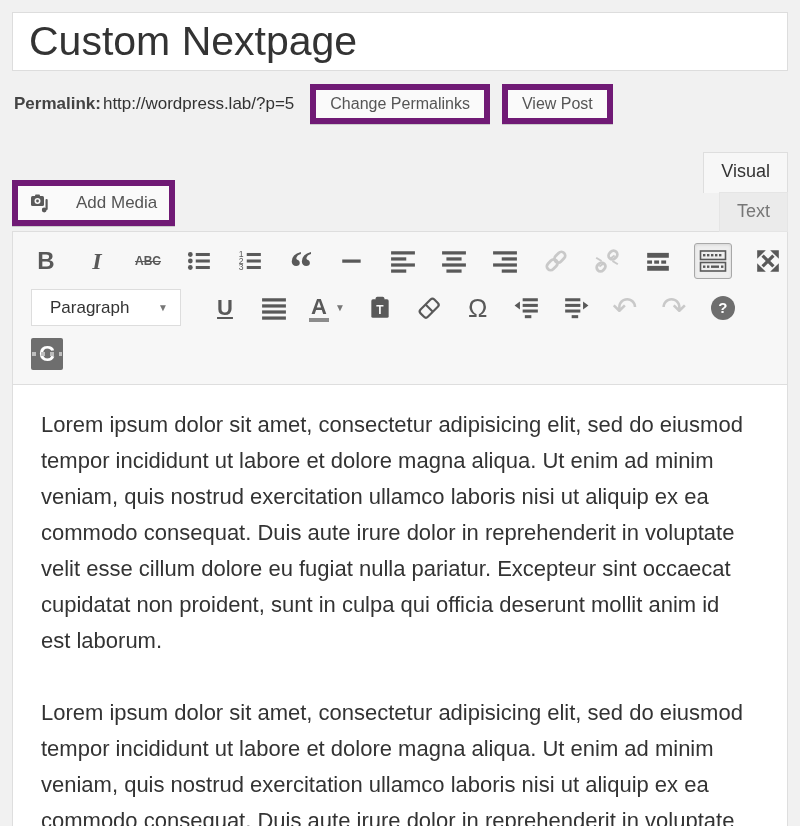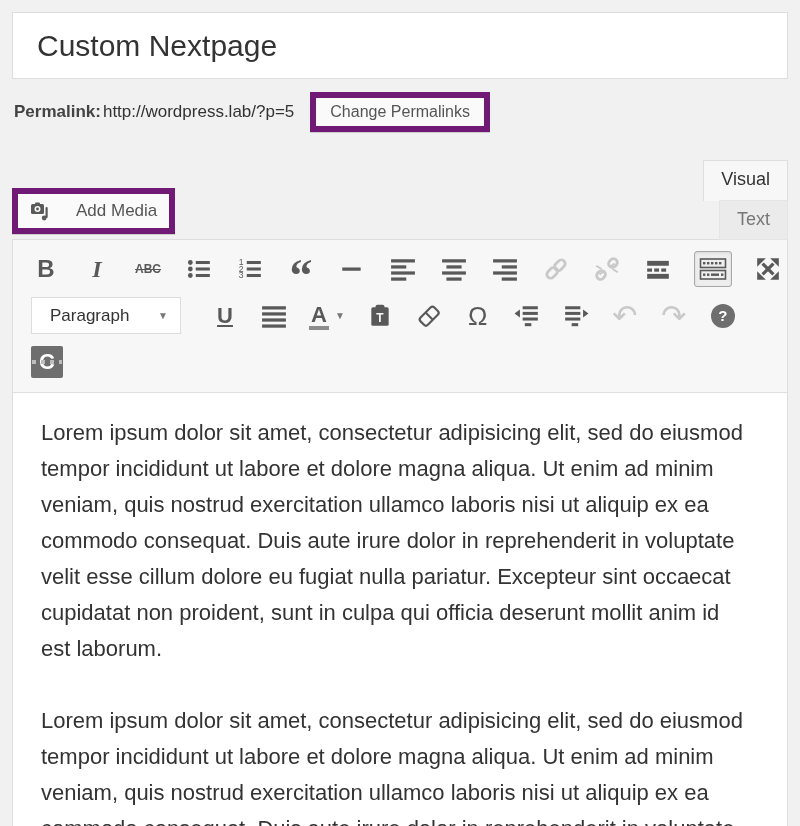--- a/index.html
+++ b/index.html
@@ -5,25 +5,25 @@
   * { margin:0; padding:0; box-sizing:border-box; }
   html,body { width:800px; height:826px; overflow:hidden; }
   body {
     background:#f1f1f1;
     font-family:"Liberation Sans", sans-serif;
     padding:12px 12px 0 12px;
     color:#333;
   }
   
   .title-input {
-    width:100%; height:67px;
+    width:100%; height:59px;
     border:1px solid #ddd; background:#fff;
     font-family:"Liberation Sans", sans-serif;
-    font-size:30px; color:#333;
-    padding:3px 24px; outline:none;
+    font-size:41px; color:#333;
+    padding:3px 16px; outline:none;
   }
   
   .permalink-row {
     display:flex; align-items:center;
     margin:13px 0 28px 2px;
     font-size:17px; color:#333;
   }
   .pl-label { font-weight:bold; margin-right:2px; color:#444; }
   .pl-url { margin-right:16px; }
   .wp-btn {
@@ -131,20 +131,21 @@
 <body>
 
 <div class="page">
 
   <input class="title-input" type="text" value="Custom Nextpage" style="">
 
   <div class="permalink-row">
     <span class="pl-label">Permalink:</span>
     <span class="pl-url">http://wordpress.lab/?p=5</span>
     <button class="wp-btn">Change Permalinks</button>
+    <button class="wp-btn">View Post</button>
   </div>
 
   <div class="editor-tools">
     <button class="wp-btn add-media">
       <span class="media-icon">
         <svg width="20" height="20" viewBox="0 0 20 20">
           <rect class="ico" x="1" y="3" width="13" height="10" rx="1.5" fill="#82878c"></rect>
           <rect x="5" y="1.5" width="5" height="3" rx="1" class="ico" fill="#82878c"></rect>
           <circle cx="7.5" cy="8" r="3" fill="#f7f7f7"></circle>
           <circle cx="7.5" cy="8" r="1.4" class="ico"></circle>

